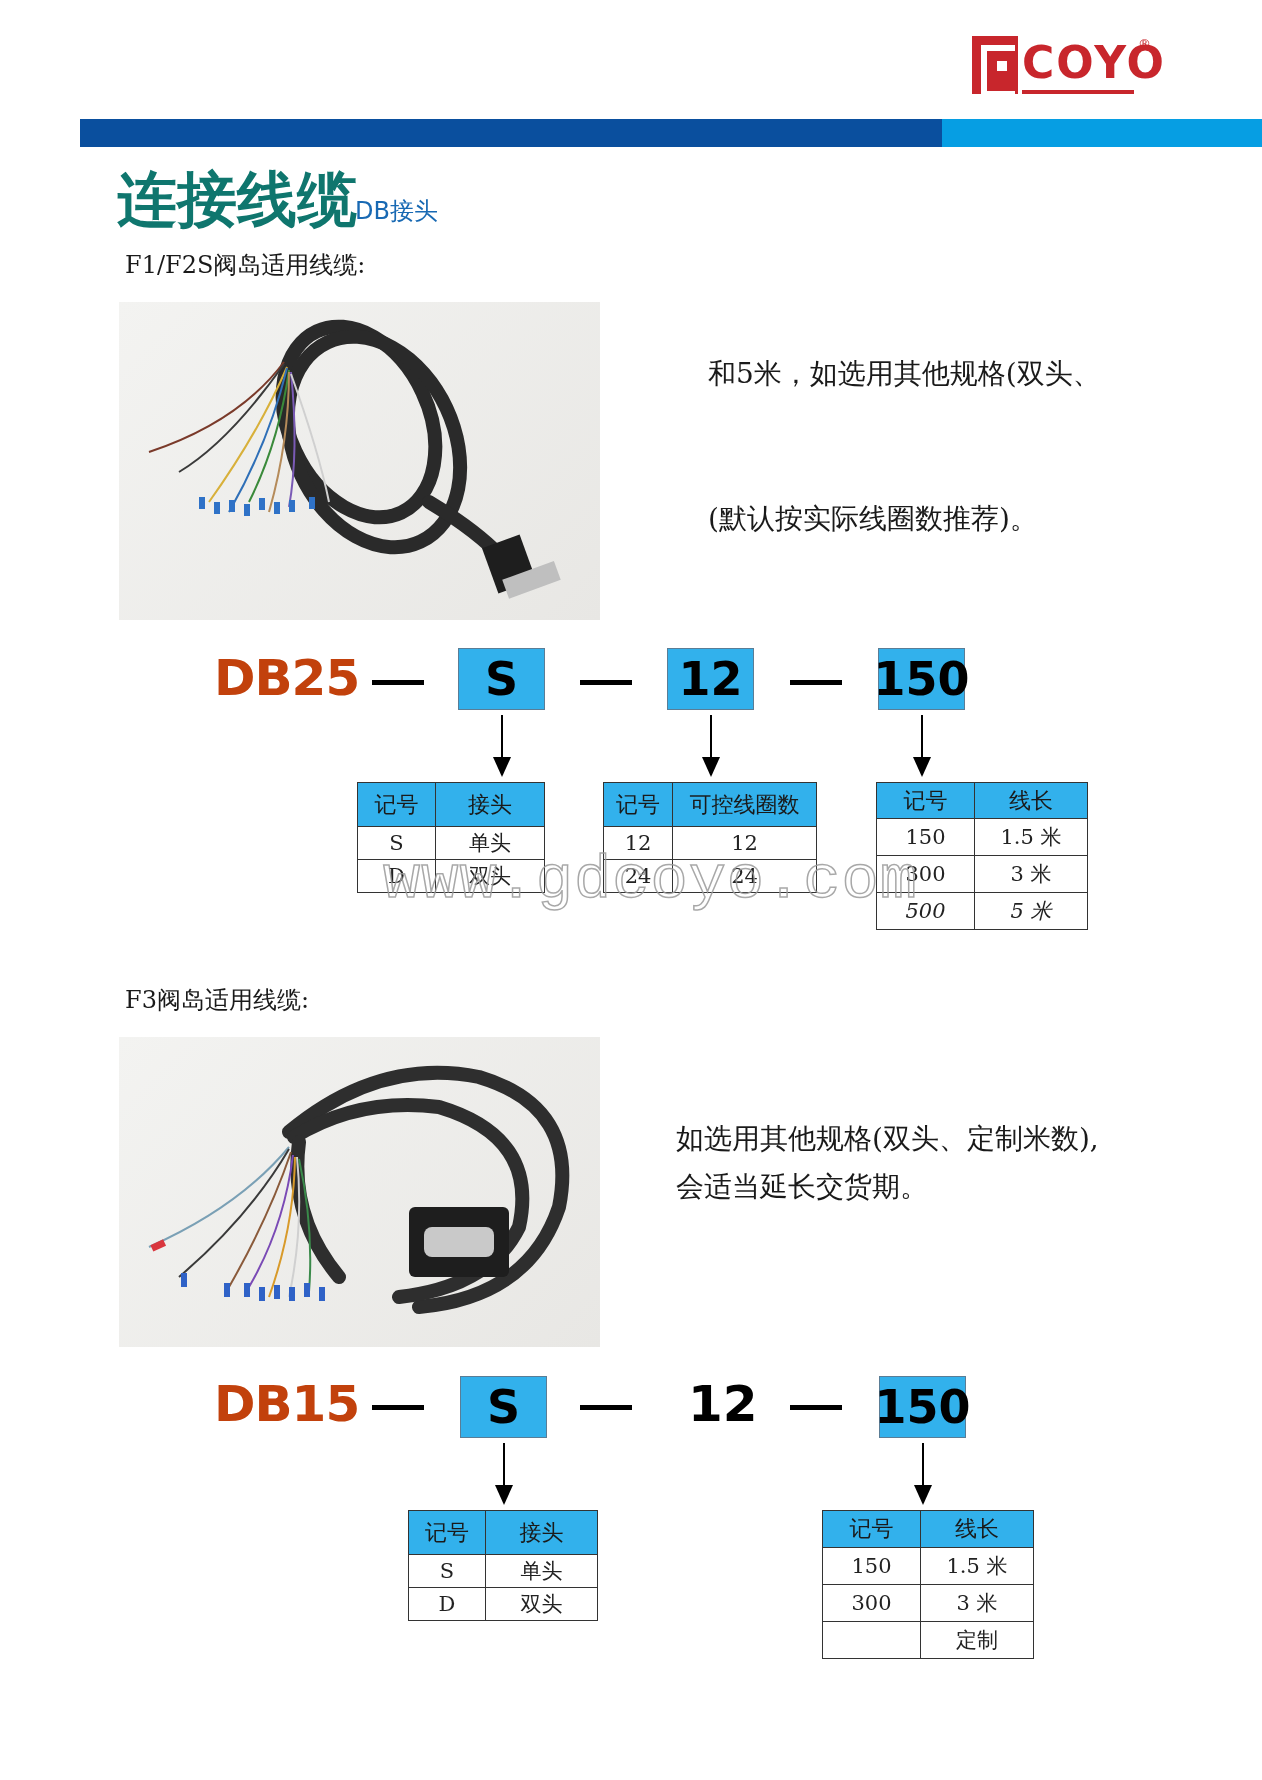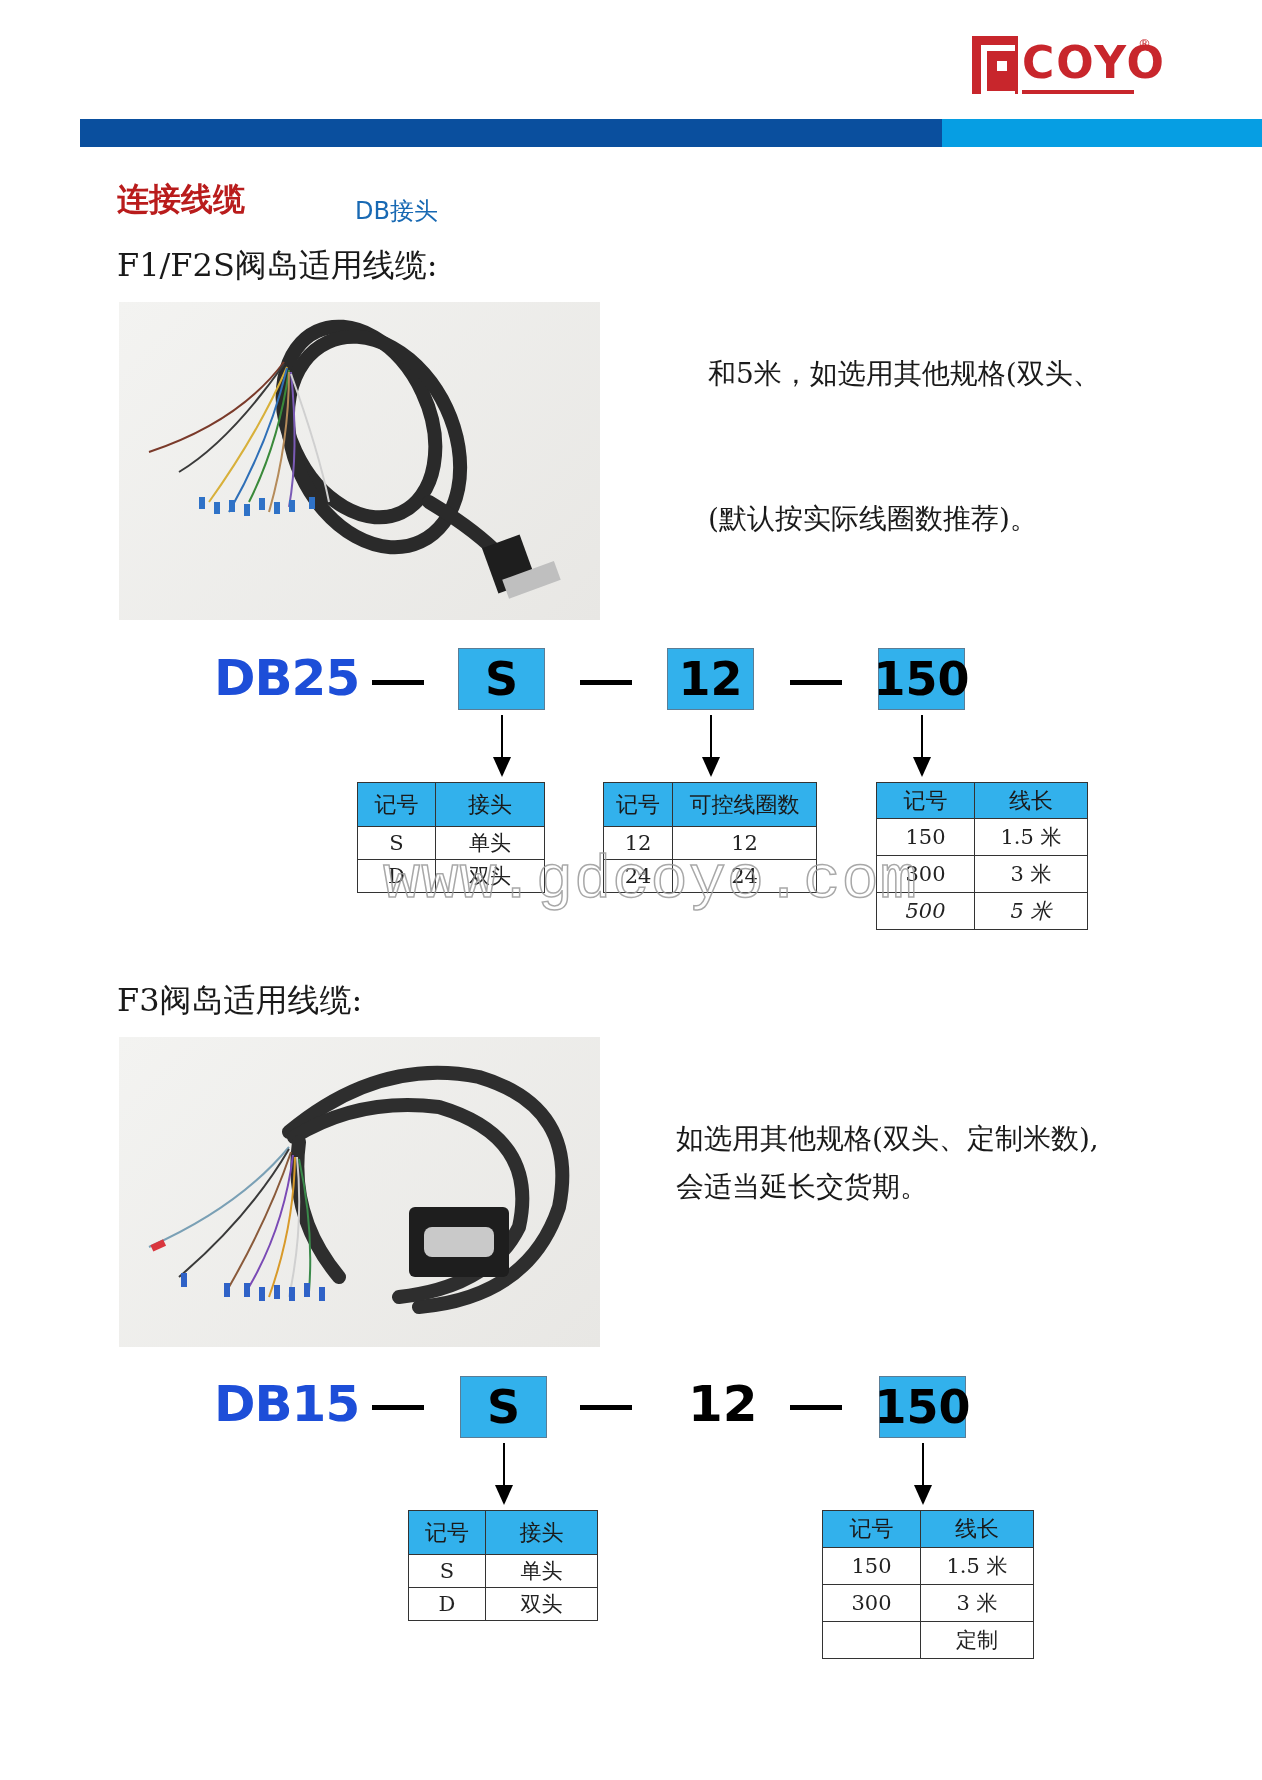--- a/index.html
+++ b/index.html
@@ -13,34 +13,34 @@
   .logo-c::before { content:""; position:absolute; left:6px; top:6px; width:28px; height:40px; border:6px solid #fff; border-right:none; background:#c8262c; }
   .logo-c::after { content:""; position:absolute; left:22px; top:22px; width:10px; height:10px; background:#fff; }
   .logo-text { position:absolute; left:50px; top:2px; font-family:"DejaVu Sans","Liberation Sans",sans-serif; font-weight:900; font-size:44px; letter-spacing:2px; color:#c8262c; line-height:50px; }
   .logo-line { position:absolute; left:50px; top:54px; width:112px; height:4px; background:#c8262c; }
   .logo-reg { position:absolute; left:166px; top:0; font-family:"DejaVu Sans",sans-serif; font-size:13px; color:#c8262c; }
 
   
   .bar-dark { left:80px; top:119px; width:862px; height:28px; background:#0a4f9e; }
   .bar-light { left:942px; top:119px; width:320px; height:28px; background:#069ee3; }
 
-  .title { left:117px; top:168px; font-family:"DejaVu Serif","Liberation Serif",serif; font-size:32px; color:#b91c1c; font-weight:bold; line-height:62px; }
+  .title { left:117px; top:168px; font-family:"DejaVu Serif","Liberation Serif",serif; font-size:60px; color:#0f766e; font-weight:bold; line-height:62px; }
   .subtitle { left:355px; top:196px; font-family:"DejaVu Sans","Liberation Sans",sans-serif; font-size:24px; color:#1869b3; line-height:30px; }
-  .section-heading { font-size:32px; line-height:40px; color:#1a1a1a; }
+  .section-heading { font-size:24px; line-height:40px; color:#1a1a1a;margin-left:8px; }
 
   
   .photo { background:linear-gradient(135deg,#f3f3f1 0%,#e8e7e4 100%); overflow:hidden; }
   .photo svg { width:100%; height:100%; display:block; }
 
   
   .note { font-size:28px; line-height:38px; color:#1a1a1a; }
   .note .star { color:#c0282d; margin-right:12px; }
 
   
-  .code-prefix { font-family:"DejaVu Sans","Liberation Sans",sans-serif; font-weight:bold; font-size:50px; line-height:60px; color:#1d4ed8; letter-spacing:-1px;text-align:center; }
+  .code-prefix { font-family:"DejaVu Sans","Liberation Sans",sans-serif; font-weight:bold; font-size:50px; line-height:60px; color:#c2410c; letter-spacing:-1px;text-align:center; }
   .dash { height:5px; background:#000; }
   .code-box { background:#32b1ec; border:1.5px solid #5a7d96; display:flex; align-items:center; justify-content:center; font-family:"DejaVu Sans","Liberation Sans",sans-serif; font-weight:bold; font-size:46px; color:#000; }
   .code-plain { font-family:"DejaVu Sans","Liberation Sans",sans-serif; font-weight:bold; font-size:50px; color:#000; line-height:60px; }
   .arrow { width:2px; background:#000; }
   .arrow::after { content:""; position:absolute; left:-8px; bottom:-2px; border-left:9px solid transparent; border-right:9px solid transparent; border-top:20px solid #000; }
 
   
   table.spec { position:absolute; border-collapse:collapse; font-family:"DejaVu Serif","Liberation Serif",serif; font-size:21px; color:#222; }
   table.spec td, table.spec th { border:1.5px solid #333; text-align:center; font-weight:normal; padding:0; }
   table.spec th { background:#32b1ec; color:#1a1a1a; font-size:22px; }

